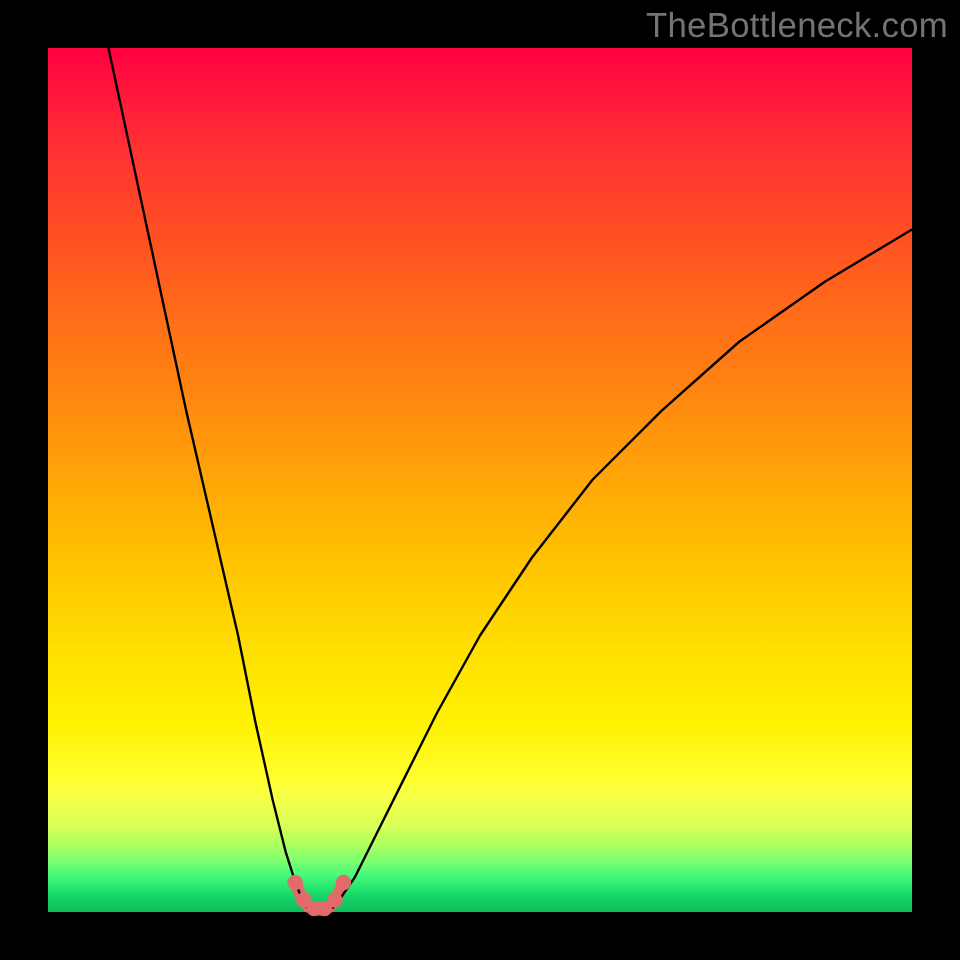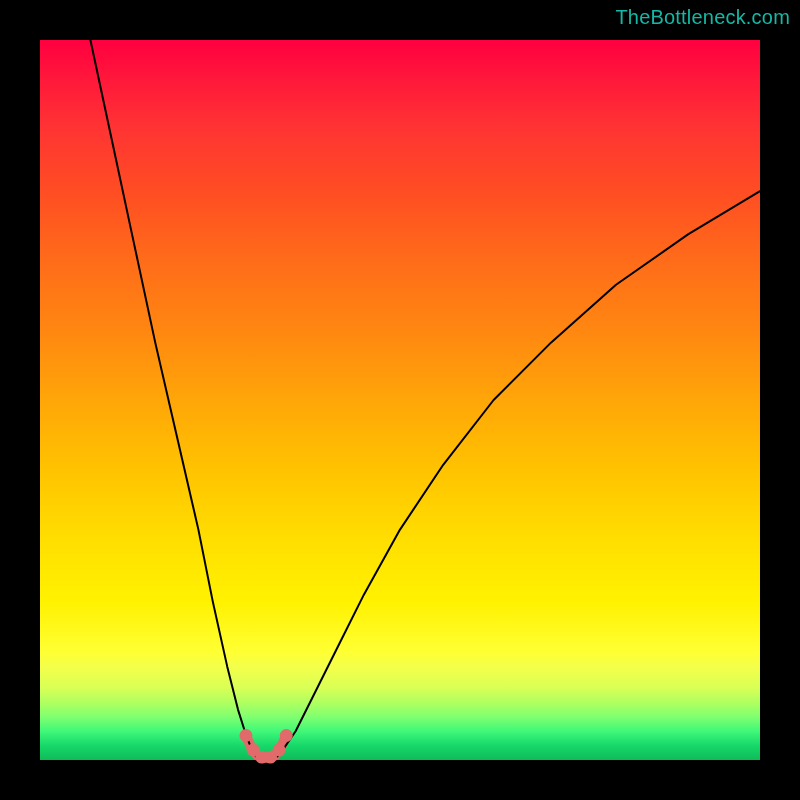--- a/index.html
+++ b/index.html
@@ -43,22 +43,22 @@
       #80ff70 94%,
       #40f878 96%,
       #17d86b 98%,
       #0ebc58 100%
     );
   }
   .watermark {
     position: absolute;
     top: 6px;
     right: 10px;
-    color: #14b8a6;
-    font-size: 20px;
+    color: #737373;
+    font-size: 29px;
     letter-spacing: 0.2px;
     user-select: none;
   }
   svg.curve {
     position: absolute;
     left: 0;
     top: 0;
     width: 720px;
     height: 720px;
     overflow: visible;

